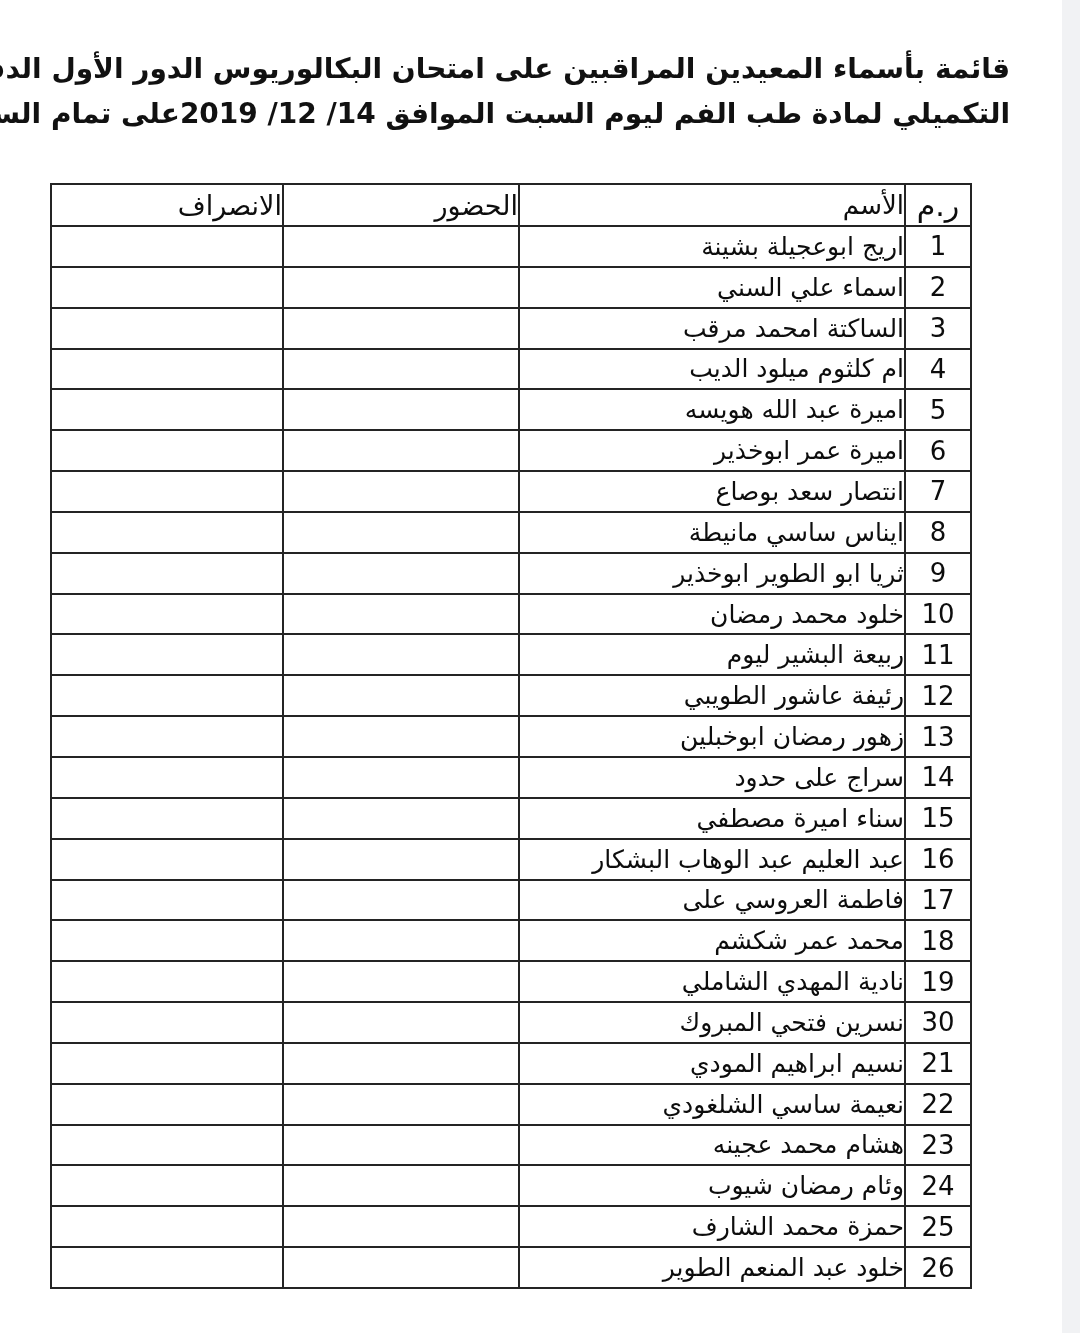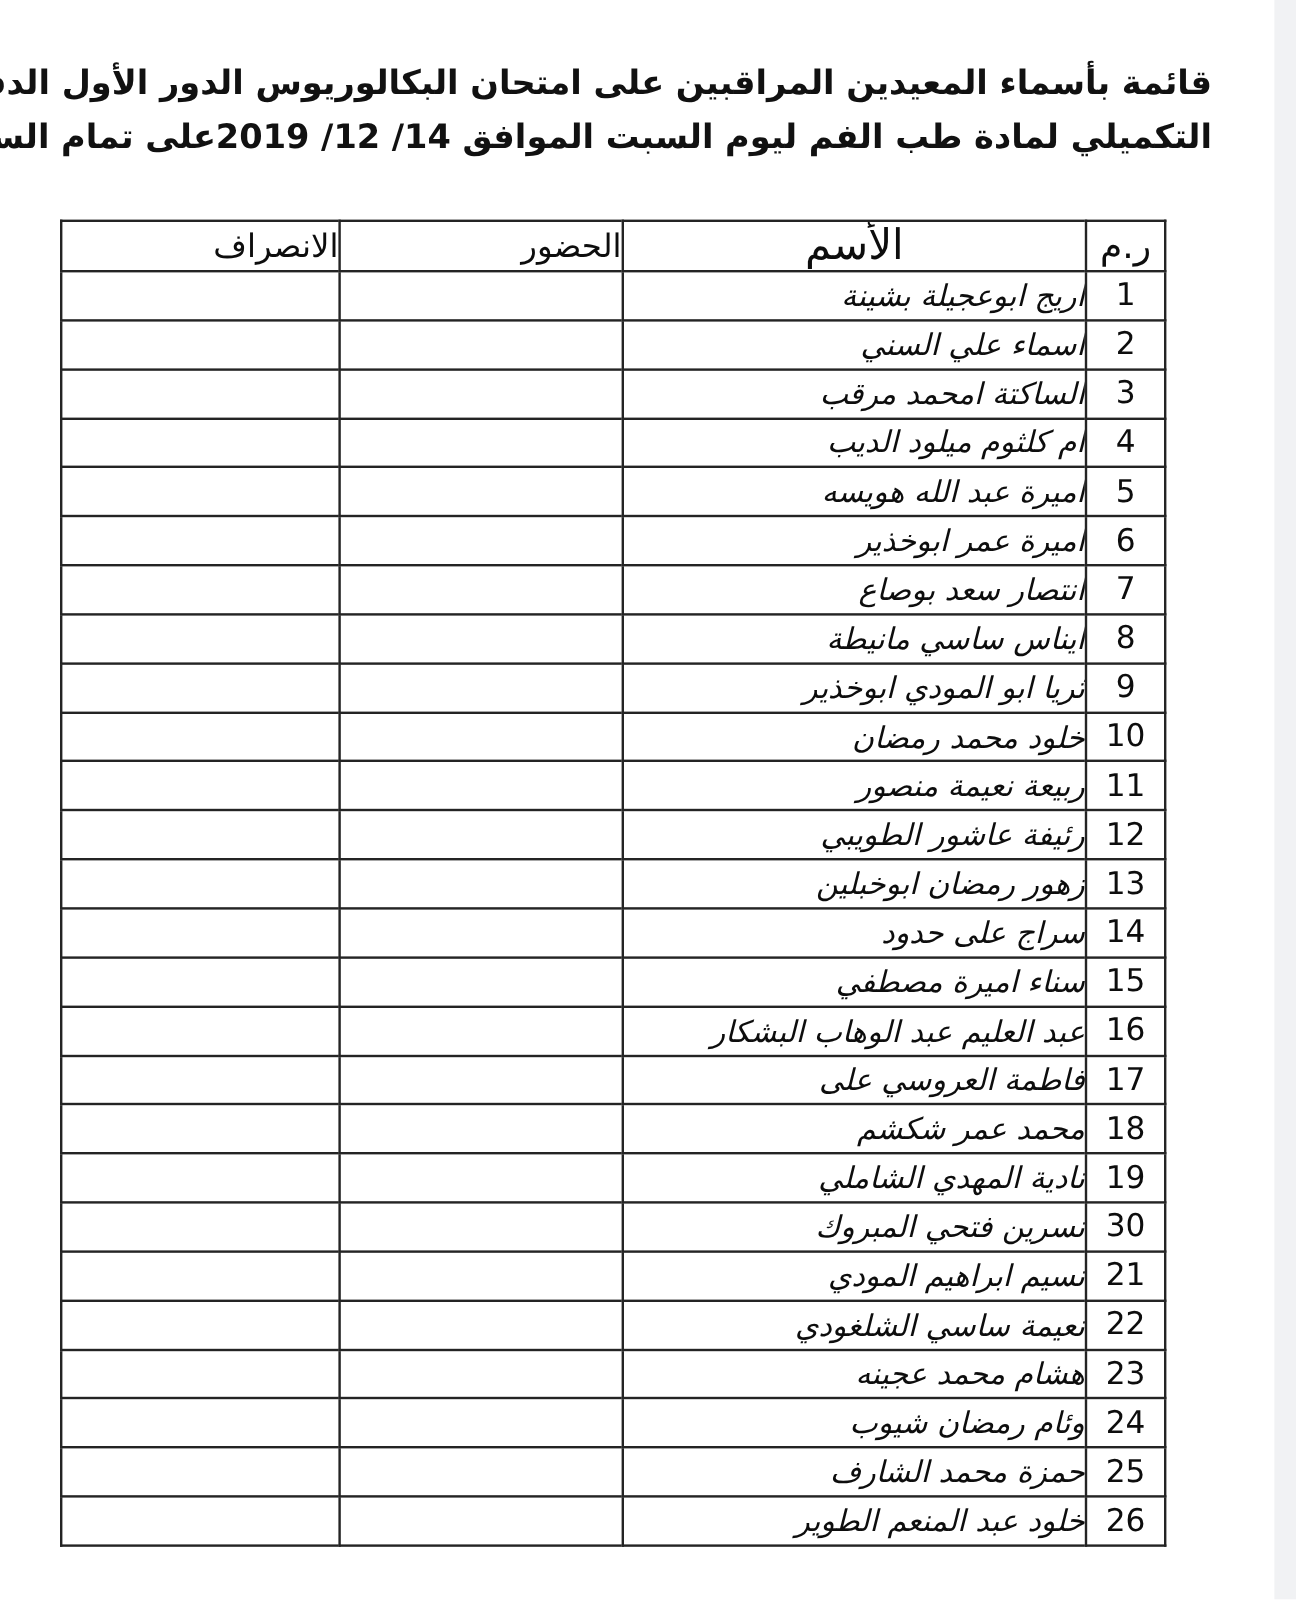--- a/index.html
+++ b/index.html
@@ -39,24 +39,24 @@
   table.roster td, table.roster th {
     border: 2px solid #242424;
     padding: 0;
     overflow: hidden;
     vertical-align: middle;
     font-weight: normal;
   }
   tr.header-row { height: 42px; }
   tr.body-row   { height: 40.85px; }
   th.h-index { font-size: 30px; text-align: center; font-weight: bold; }
-  th.h-name  { font-size: 35px; text-align: center; padding-left: 4px; padding-right: 6px; font-weight: bold; }
+  th.h-name  { font-size: 26px; text-align: right; padding-left: 4px; padding-right: 6px; font-weight: bold; }
   th.h-att, th.h-dep { font-size: 27px; text-align: right; font-weight: bold; }
   td.c-index { font-size: 26px; text-align: center; }
-  td.c-name  { font-size: 25px; text-align: right; padding-right: 9px; padding-left: 4px; white-space: nowrap; font-style: italic; }
+  td.c-name  { font-size: 25px; text-align: right; padding-right: 9px; padding-left: 4px; white-space: nowrap; }
   td.c-att, td.c-dep { }
 </style>
 </head>
 <body>
 
 <div class="side-strip"></div>
 
 <div class="title-block" dir="rtl">
   <div class="title-line">قائمة بأسماء المعيدين المراقبين على امتحان البكالوريوس الدور الأول الدفعة 14 و</div>
   <div class="title-line">التكميلي لمادة طب الفم ليوم السبت الموافق 14/ 12/ 2019على تمام الساعة التاسعة</div>
@@ -129,35 +129,35 @@
 
   <tr class="body-row">
     <td class="c-index">8</td>
     <td class="c-name">ايناس ساسي مانيطة</td>
     <td class="c-att"></td>
     <td class="c-dep"></td>
   </tr>
 
   <tr class="body-row">
     <td class="c-index">9</td>
-    <td class="c-name">ثريا ابو المودي ابوخذير</td>
+    <td class="c-name">ثريا ابو الطوير ابوخذير</td>
     <td class="c-att"></td>
     <td class="c-dep"></td>
   </tr>
 
   <tr class="body-row">
     <td class="c-index">10</td>
     <td class="c-name">خلود محمد  رمضان</td>
     <td class="c-att"></td>
     <td class="c-dep"></td>
   </tr>
 
   <tr class="body-row">
     <td class="c-index">11</td>
-    <td class="c-name">ربيعة نعيمة منصور</td>
+    <td class="c-name">ربيعة البشير ليوم</td>
     <td class="c-att"></td>
     <td class="c-dep"></td>
   </tr>
 
   <tr class="body-row">
     <td class="c-index">12</td>
     <td class="c-name">رئيفة عاشور الطويبي</td>
     <td class="c-att"></td>
     <td class="c-dep"></td>
   </tr>

